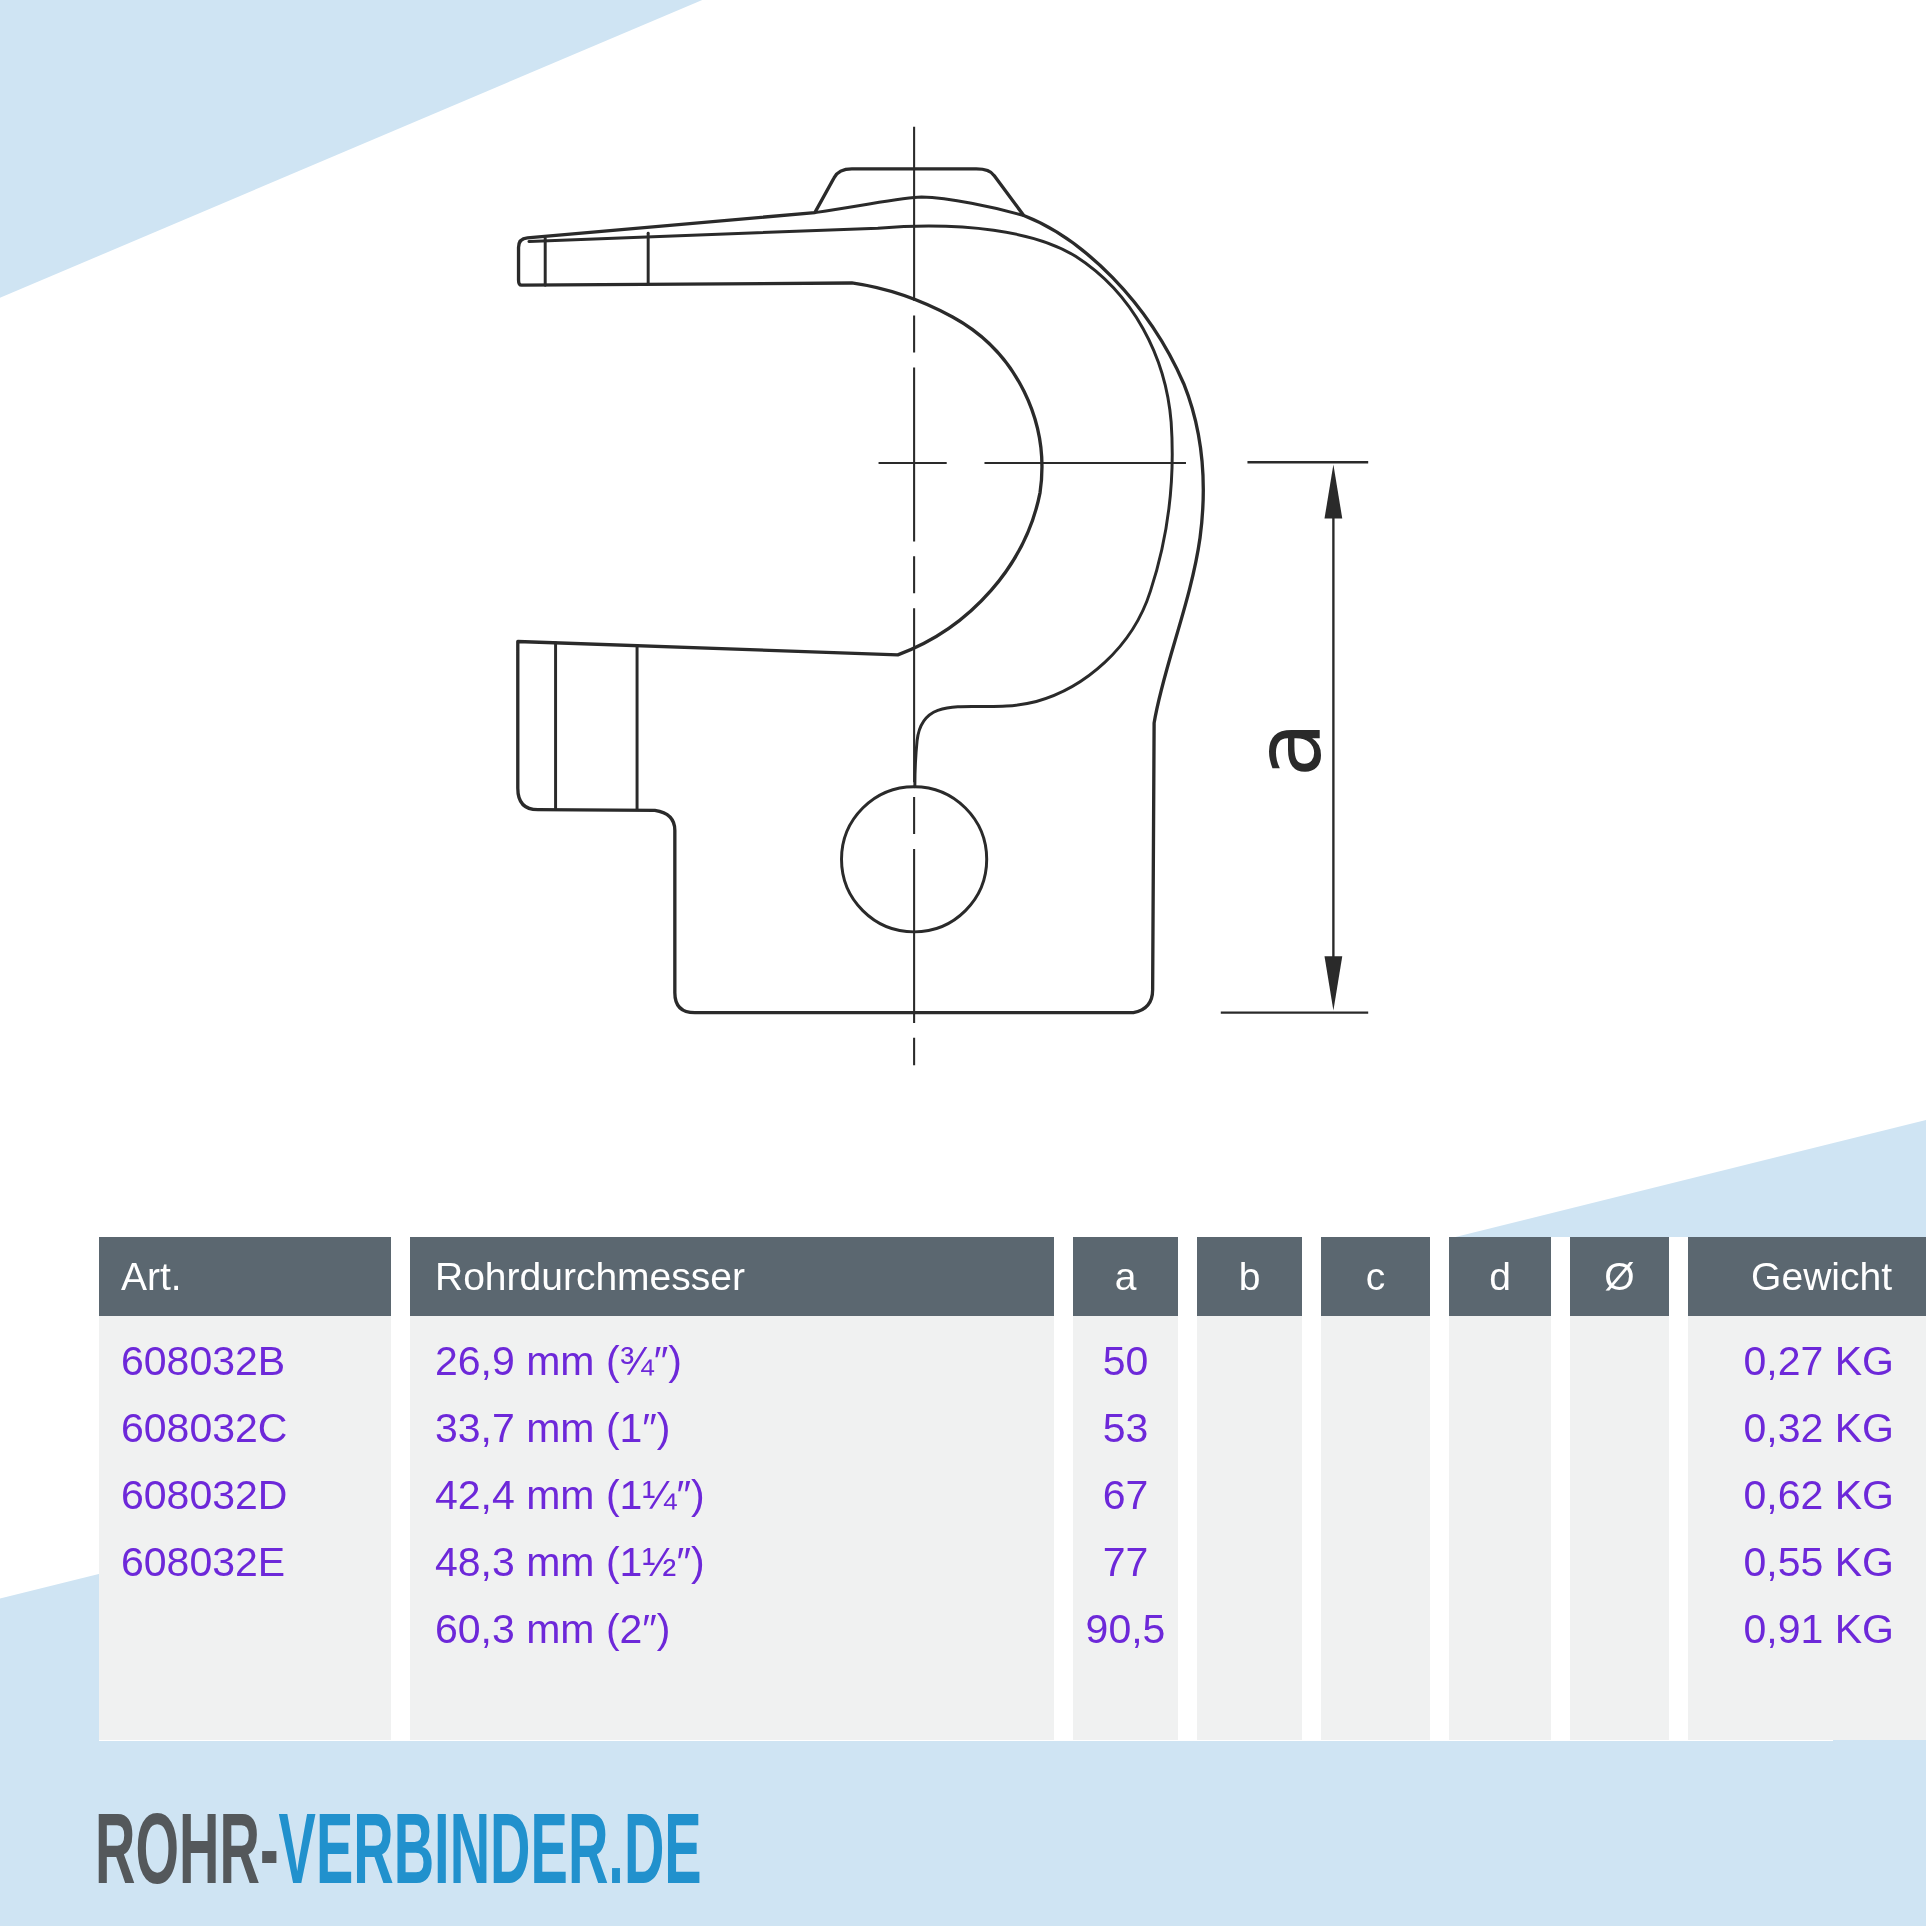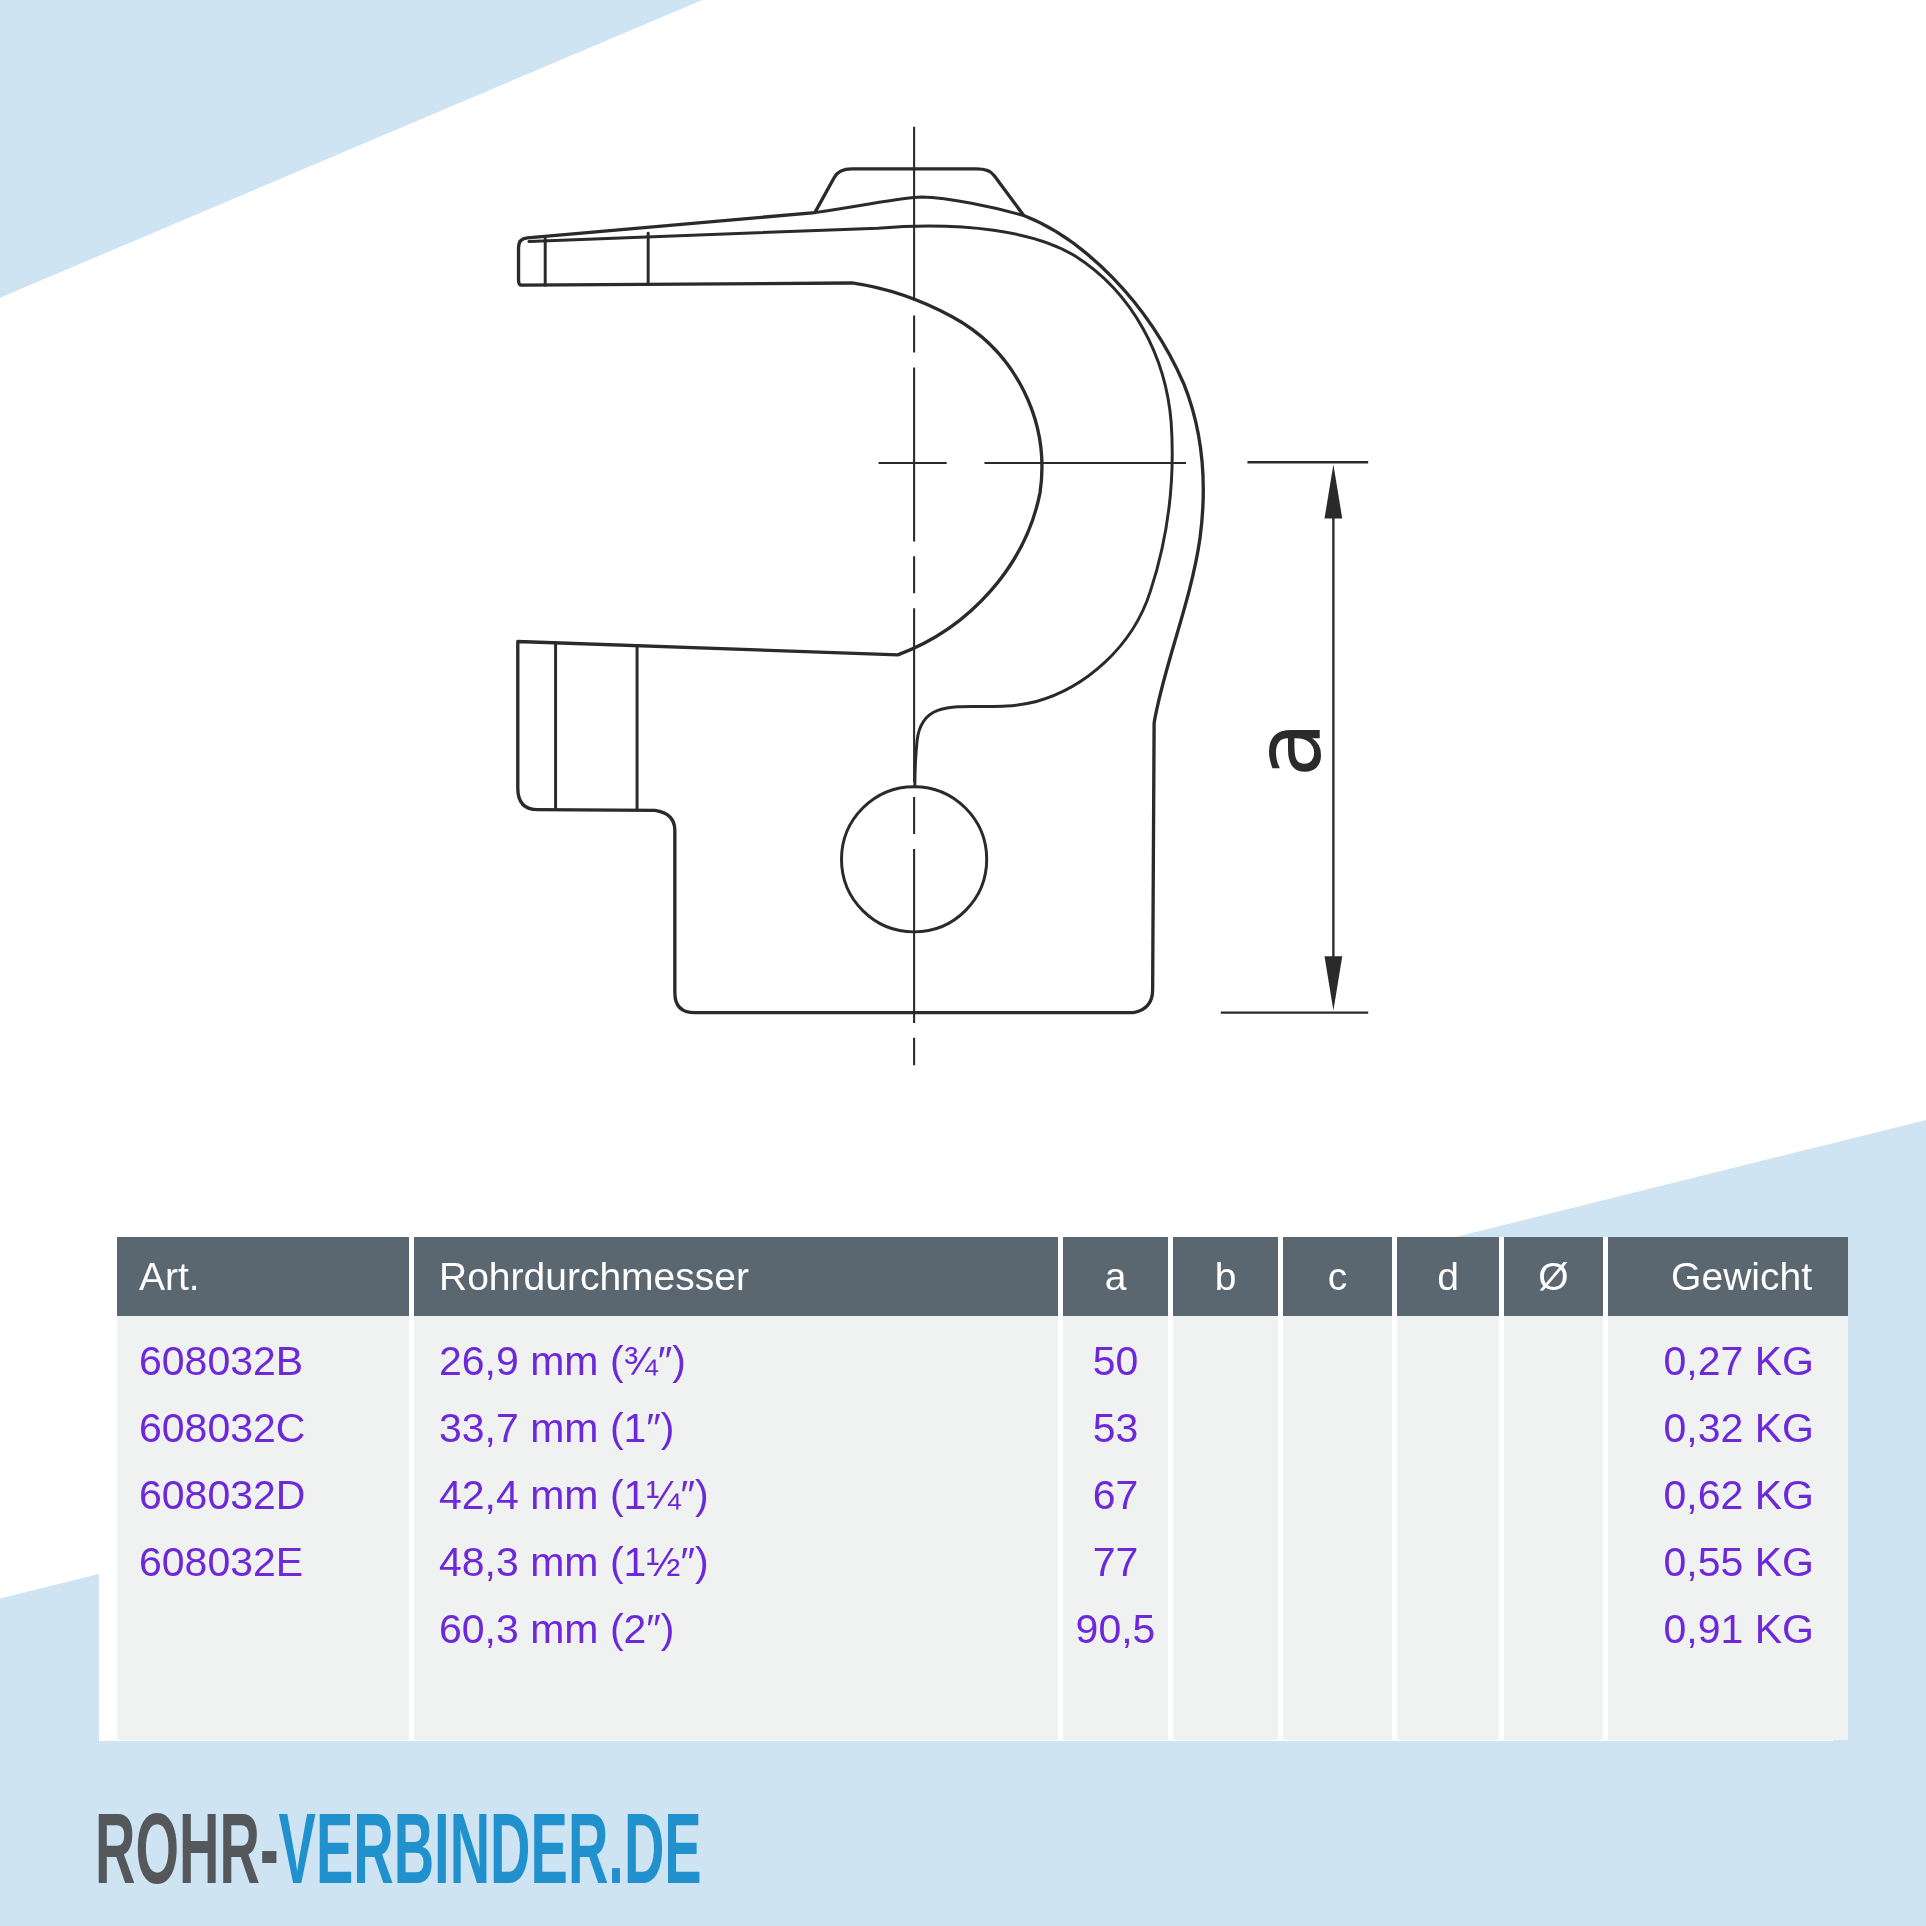--- a/index.html
+++ b/index.html
@@ -15,22 +15,21 @@
   }
   
   .spec-table{
     position:absolute;left:99px;top:1237px;
     width:1734px;height:504px;
     background:#ffffff;
   }
   .thead,.tbody{
     display:grid;
     grid-template-columns:292px 644px 105px 105px 109px 102px 99px 240px;
-    column-gap:5px;
-    margin-left:18px;
+    column-gap:19px;
   }
   .thead{height:79px;}
   .th{
     background:#5b6770;color:#ffffff;
     font-size:39px;font-weight:400;
     display:flex;align-items:center;
     letter-spacing:0px;
   }
   .th.left-art{padding-left:22px;}
   .th.left-dia{padding-left:25px;}

